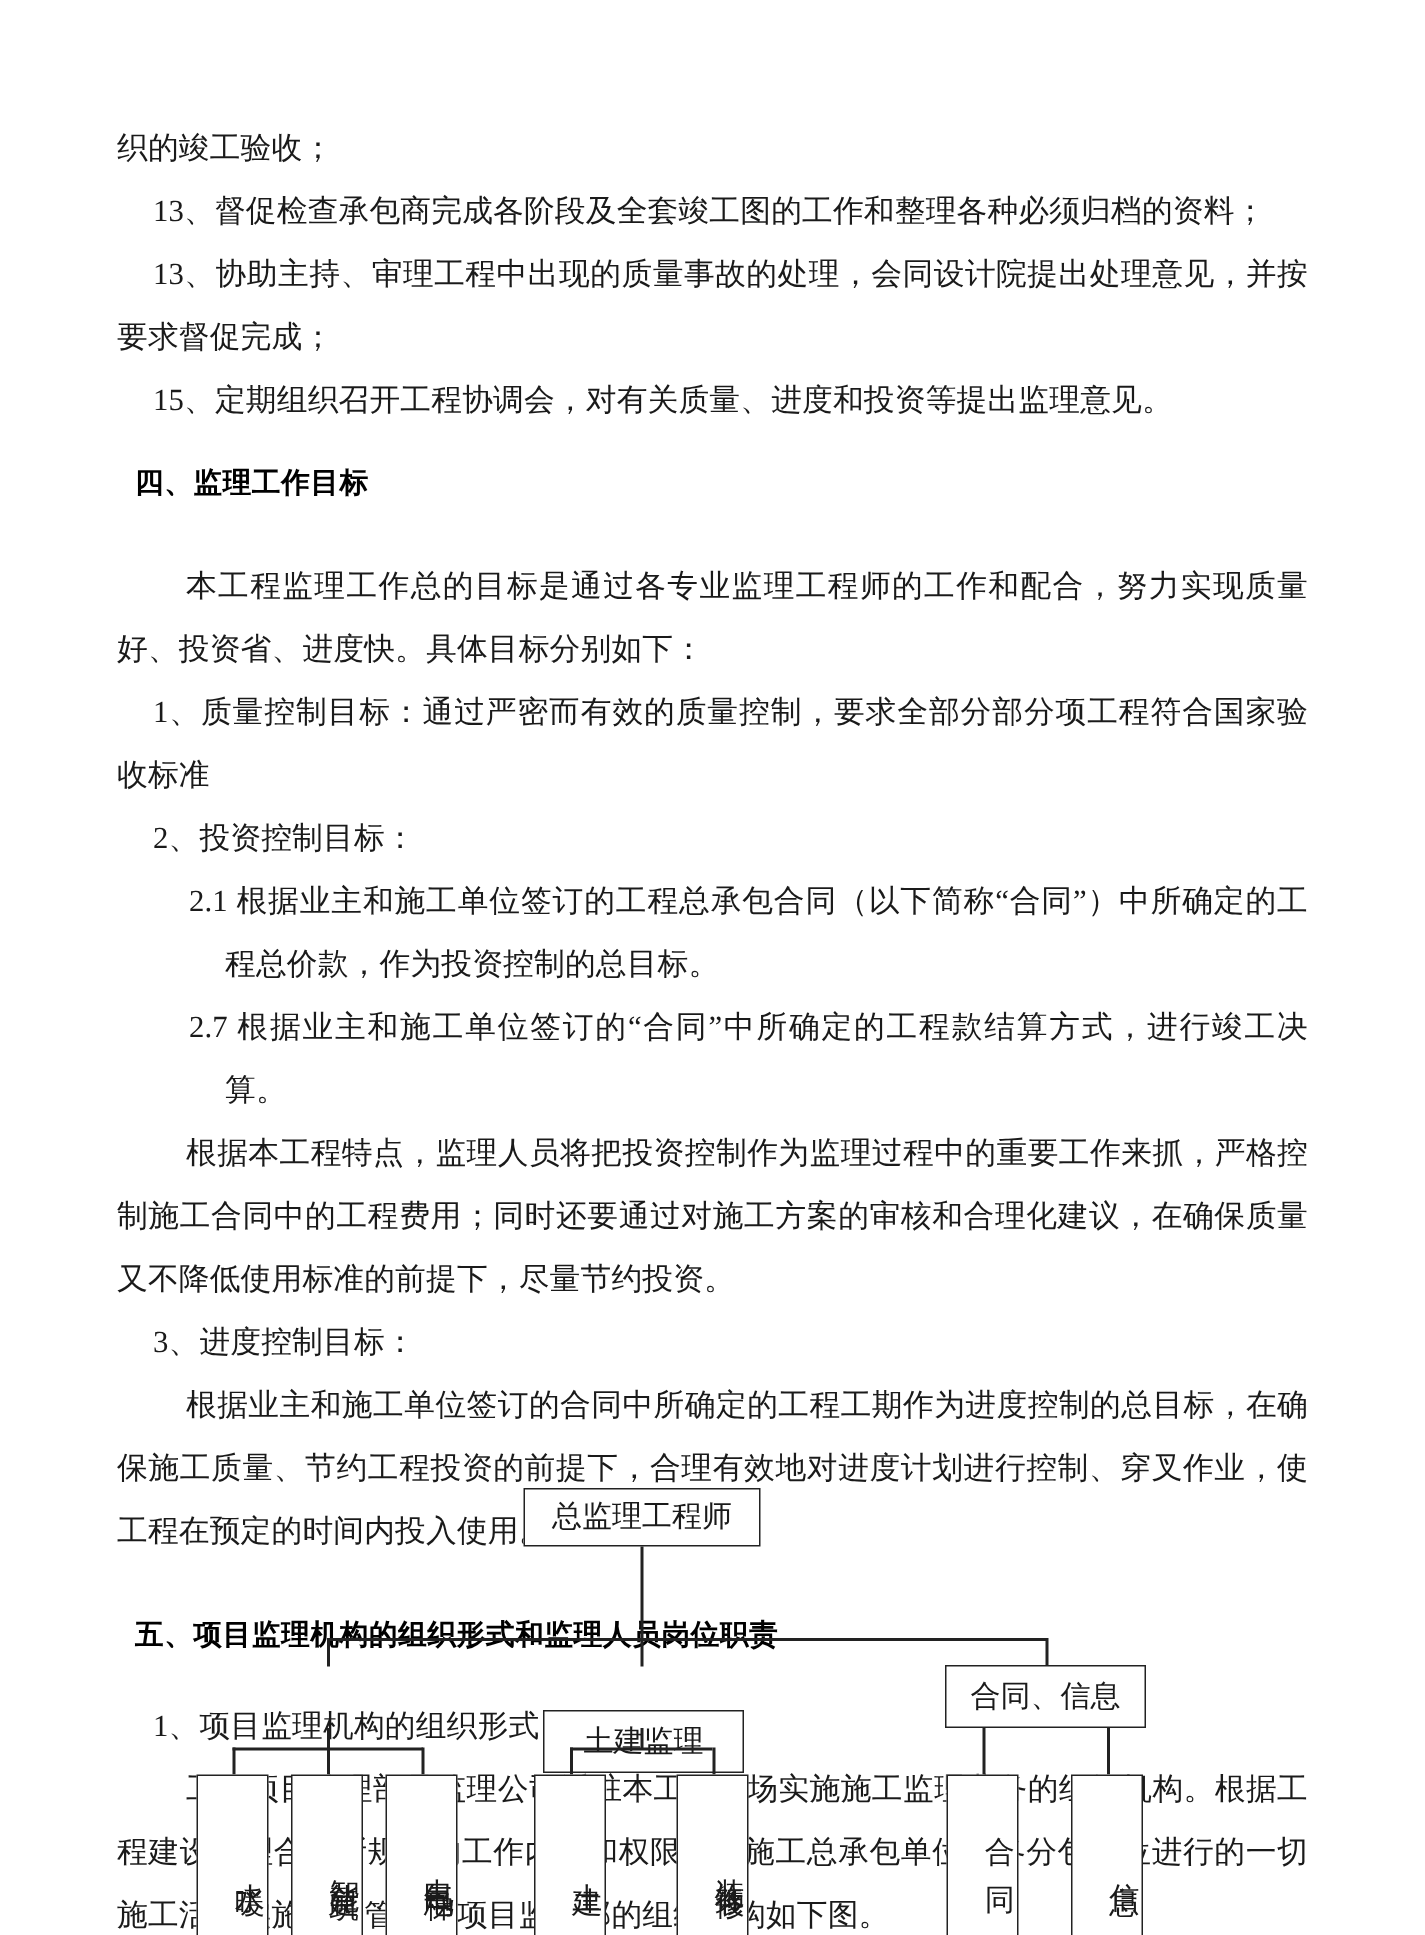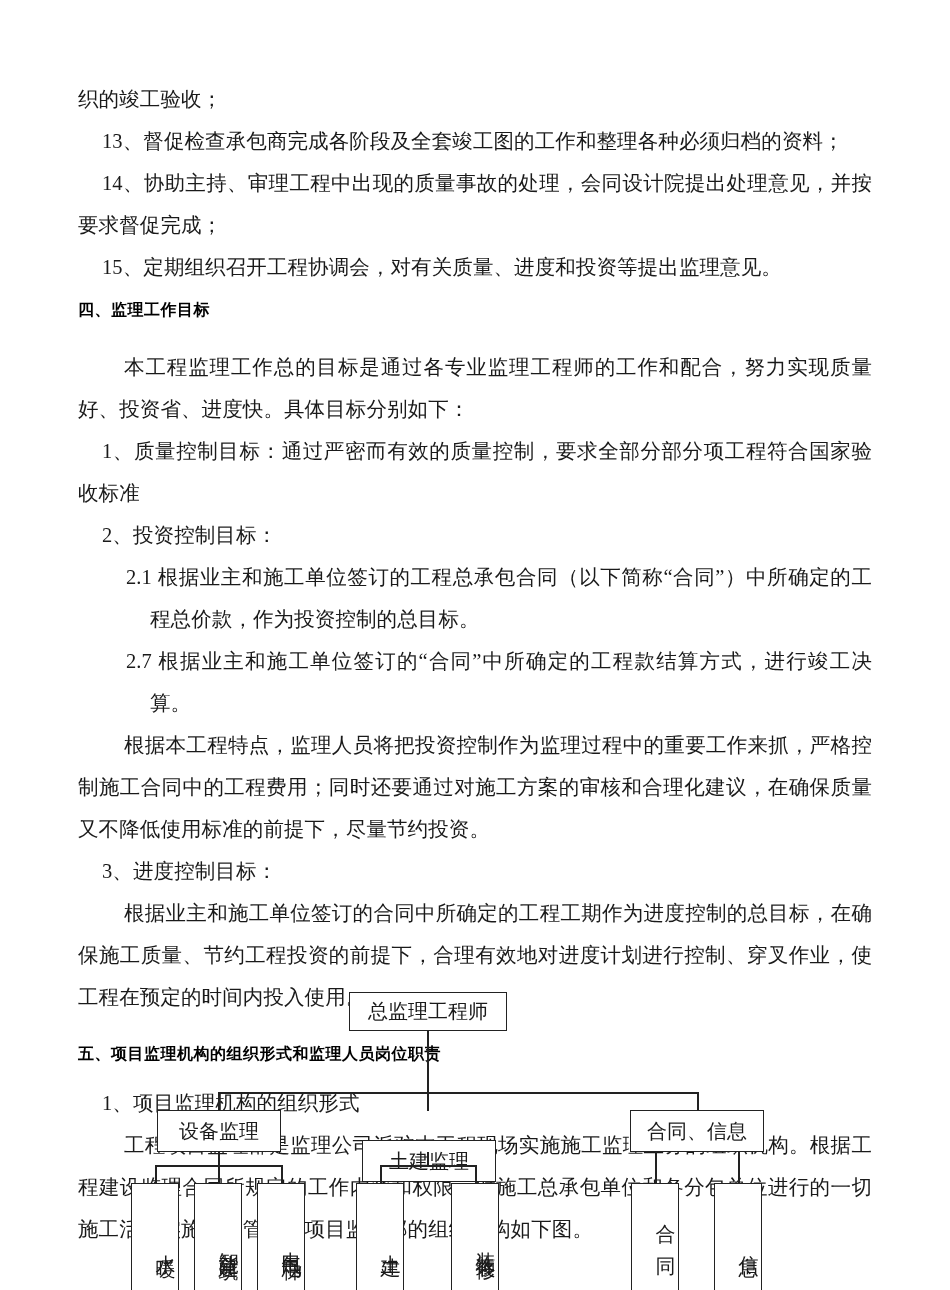--- a/index.html
+++ b/index.html
@@ -43,24 +43,24 @@
   p.ind1 { text-indent: 0; }
   p.ind-half { text-indent: 24px; }
   p.ind-full { text-indent: 46px; }
 
   .sub-block {
     padding-left: 48px;
   }
   .sub-block p { text-indent: -24px; padding-left: 24px; }
 
   h2.section {
-    margin: 0;
+    margin: 12px;
     font-family: "DejaVu Sans", "Liberation Sans", sans-serif;
     font-weight: bold;
-    font-size: 16px;
+    font-size: 19px;
     line-height: 44px;
     letter-spacing: 0.5px;
     color: #000;
   }
 
   .sp-small { height: 14px; }
   .sp-tiny  { height: 6px; }
 
   
   .org {
@@ -104,21 +104,21 @@
 </style>
 </head>
 <body>
 
 <div class="page">
 
   <div class="body-col">
 
     <p class="ind1">织的竣工验收；</p>
     <p class="ind-half">13、督促检查承包商完成各阶段及全套竣工图的工作和整理各种必须归档的资料；</p>
-    <p class="ind-half">14、协助主持、审理工程中出现的质量事故的处理，会同设计院提出处理意见，并按要求督促完成；</p>
+    <p class="ind-half">13、协助主持、审理工程中出现的质量事故的处理，会同设计院提出处理意见，并按要求督促完成；</p>
     <p class="ind-half">15、定期组织召开工程协调会，对有关质量、进度和投资等提出监理意见。</p>
 
     <h2 class="section">四、监理工作目标</h2>
 
     <div class="sp-small"></div>
 
     <p class="ind-full">本工程监理工作总的目标是通过各专业监理工程师的工作和配合，努力实现质量好、投资省、进度快。具体目标分别如下：</p>
     <p class="ind-half">1、质量控制目标：通过严密而有效的质量控制，要求全部分部分项工程符合国家验收标准</p>
     <p class="ind-half">2、投资控制目标：</p>
 
@@ -147,21 +147,20 @@
     <div class="box" style="left:349px; top:992px; width:158px; height:39px;">总监理工程师</div>
 
     <div class="line v" style="left:427px; top:1031px; height:61px;"></div>
 
     <div class="line h" style="left:218px; top:1092px; width:480px;"></div>
 
     <div class="line v" style="left:218px; top:1092px; height:19px;"></div>
     <div class="line v" style="left:427px; top:1092px; height:19px;"></div>
     <div class="line v" style="left:697px; top:1092px; height:19px;"></div>
 
-    <div class="box" style="left:157px; top:1110px; width:124px; height:42px;">设备监理</div>
     <div class="box" style="left:362px; top:1110px; width:134px; height:42px;margin-top:30px;">土建监理</div>
     <div class="box" style="left:630px; top:1110px; width:134px; height:42px;">合同、信息</div>
 
     <div class="line v" style="left:218px; top:1152px; height:14px;"></div>
     <div class="line h" style="left:155px; top:1165px; width:127px;"></div>
     <div class="line v" style="left:155px; top:1165px; height:18px;"></div>
     <div class="line v" style="left:218px; top:1165px; height:18px;"></div>
     <div class="line v" style="left:281px; top:1165px; height:18px;"></div>
 
     <div class="box vert" style="left:131px; top:1183px; width:48px; height:110px;">水暖</div>

